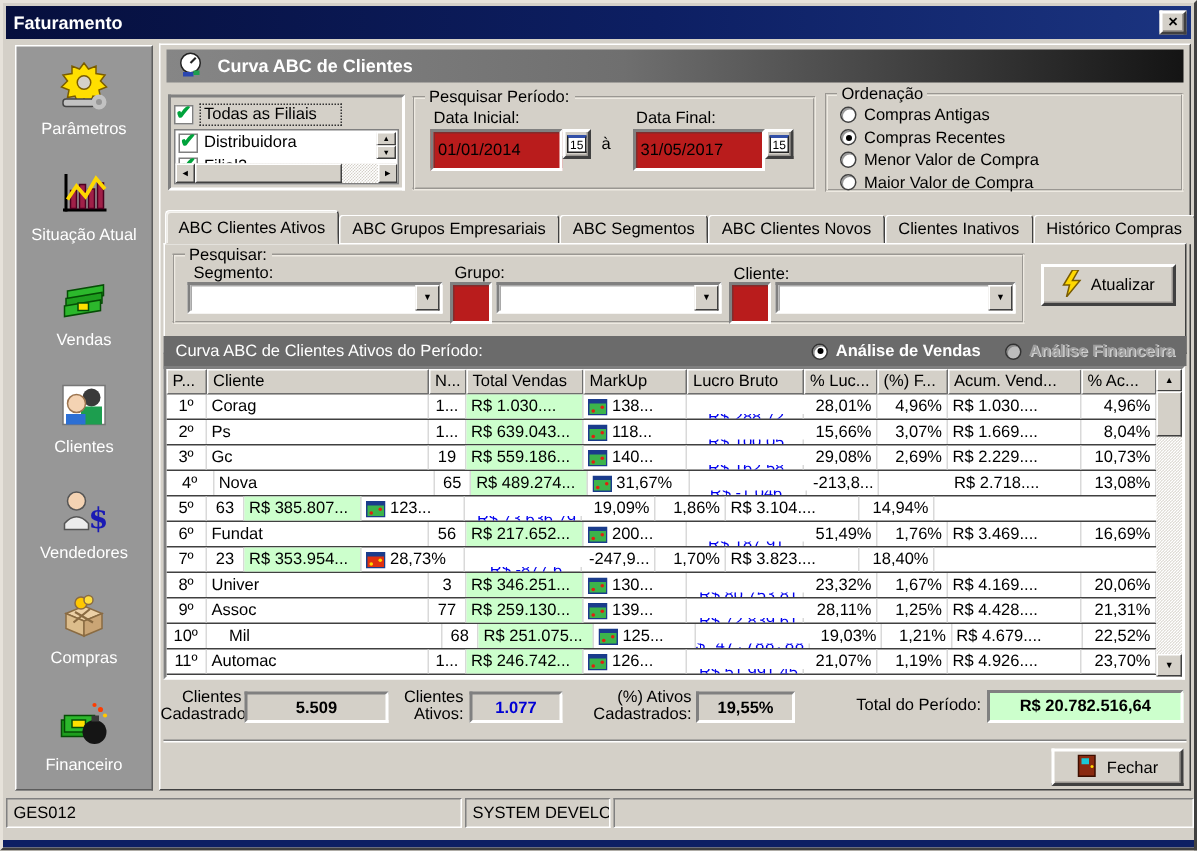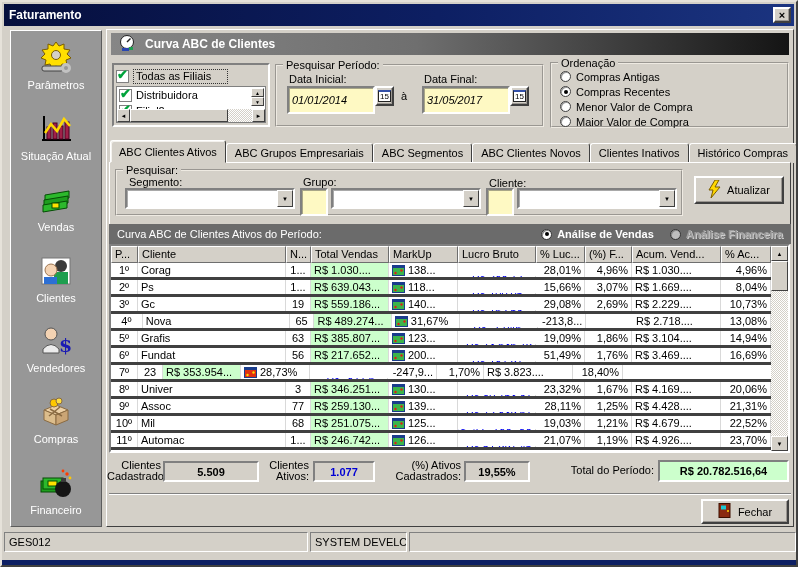--- a/index.html
+++ b/index.html
@@ -56,22 +56,22 @@
              background-size:2px 2px; background-position:0 0,1px 1px; }
   .hscroll .sbtn { width:13px; height:13px; font-size:6px; }
   .hthumb { width:98px; height:13px; background:#d4d0c8; border:1px solid; border-color:#fff #404040 #404040 #fff; }
 
   
   fieldset { border:2px groove #eeeae2; }
   legend { font-size:11px; margin-left:6px; padding:0 3px; }
   .periodo { position:absolute; left:168px; top:29px; width:269px; height:68px; }
   .ordenacao { position:absolute; left:443px; top:27px; width:239px; height:71px; }
   .flabel { position:absolute; white-space:nowrap; }
-  .edit { background:#fef9c3; border:2px solid; border-color:#808080 #fff #fff #808080;
-          box-shadow:inset 1px 1px 0 rgba(64,64,64,.45); font-family:inherit; font-size:11px; padding:12px 3px;font-style:italic; }
+  .edit { background:#b91c1c; border:2px solid; border-color:#808080 #fff #fff #808080;
+          box-shadow:inset 1px 1px 0 rgba(64,64,64,.45); font-family:inherit; font-size:11px; padding:12px 3px; }
   .datefield { position:absolute; display:flex; }
   .datefield input { width:88px; height:20px; }
   .calbtn { width:19px; height:20px; display:flex; align-items:center; justify-content:center; padding:0; }
   .cal { background:#fff; border:1px solid #222; border-top:2px solid #3350a8; font-size:8px; line-height:9px; padding:0 1px; }
   .radio-row { display:flex; align-items:center; gap:5px; height:15px; padding-left:8px; }
   .radio { width:11px; height:11px; min-width:11px; border-radius:50%; background:#fff;
            border:1px solid #404040; box-shadow:inset 1px 1px 0 #9a9a9a; position:relative; }
   .radio.sel::after { content:""; position:absolute; left:2.5px; top:2.5px; width:4px; height:4px;
                       border-radius:50%; background:#000; }
 
@@ -106,21 +106,21 @@
   .mode-opt.disabled .mode-radio { background:#bdbdbd; }
   .mode-opt.disabled .mode-label { color:#9e9e9e; text-shadow:1px 1px 0 #cfcfcf; }
 
   
   .grid { position:absolute; left:2px; top:214px; width:681px; height:209px; background:#fff;
           border:2px solid; border-color:#808080 #fff #fff #808080; display:flex; }
   .grid-main { width:660px; overflow:hidden; }
   .grid-head { display:flex; height:17px; }
   .hcell { background:#d4d0c8; border:1px solid; border-color:#fff #6e6e6e #6e6e6e #fff;
            padding:1px 3px; overflow:hidden; white-space:nowrap; }
-  .grid-row { display:flex; height:17px; border-bottom:3px solid #404040; }
+  .grid-row { display:flex; height:17px; border-bottom:1px solid #404040; }
   .cell { display:flex; align-items:center; gap:3px; padding:0 3px; border-right:1px solid #d9d9d9;
           overflow:hidden; white-space:nowrap; }
   .cell-green { background:#ccffcc; }
   .cell-blue { color:#0000ee;margin-top:13px; }
   .mk-icon { display:inline-flex; }
   .vscroll { width:17px; position:relative;
              background-color:#fff;
              background-image:linear-gradient(45deg,#d4d0c8 25%,transparent 25%,transparent 75%,#d4d0c8 75%),
                               linear-gradient(45deg,#d4d0c8 25%,transparent 25%,transparent 75%,#d4d0c8 75%);
              background-size:2px 2px; background-position:0 0,1px 1px;
@@ -467,21 +467,20 @@
                 <span>31,67%</span>
               </div>
               <div class="cell cell-blue" style="width:78px; justify-content:flex-end;">R$ -1.046....</div>
               <div class="cell" style="width:49px; justify-content:flex-end;">-213,8...</div>
               <div class="cell" style="width:47px; justify-content:flex-end;margin-top:32px;">2,35%</div>
               <div class="cell" style="width:89px; justify-content:flex-start;">R$ 2.718....</div>
               <div class="cell" style="width:50px; justify-content:flex-end;">13,08%</div>
             </div>
             <div class="grid-row">
               <div class="cell" style="width:27px; justify-content:center;">5º</div>
-              <div class="cell" style="width:148px; justify-content:flex-start;">Grafis</div>
               <div class="cell" style="width:25px; justify-content:center;">63</div>
               <div class="cell cell-green" style="width:78px; justify-content:flex-start;">R$ 385.807...</div>
               <div class="cell" style="width:69px; justify-content:flex-start;">
                 <span class="mk-icon">
                   <svg width="13" height="11" viewBox="0 0 13 11">
                     <rect width="13" height="11" fill="#1a3c8c"></rect>
                     <rect x="1" y="3" width="11" height="7" fill="#3cb44b"></rect>
                     <circle cx="3.5" cy="8" r="1.2" fill="#e02010"></circle>
                     <circle cx="9.5" cy="5.5" r="1.2" fill="#e02010"></circle>
                   </svg>
@@ -576,21 +575,21 @@
                 <span>139...</span>
               </div>
               <div class="cell cell-blue" style="width:78px; justify-content:flex-end;">R$ 72.839,61</div>
               <div class="cell" style="width:49px; justify-content:flex-end;">28,11%</div>
               <div class="cell" style="width:47px; justify-content:flex-end;">1,25%</div>
               <div class="cell" style="width:89px; justify-content:flex-start;">R$ 4.428....</div>
               <div class="cell" style="width:50px; justify-content:flex-end;">21,31%</div>
             </div>
             <div class="grid-row">
               <div class="cell" style="width:27px; justify-content:center;">10º</div>
-              <div class="cell" style="width:148px; justify-content:flex-start;">Mil</div>
+              <div class="cell" style="width:148px; justify-content:flex-start;margin-left:12px;">Mil</div>
               <div class="cell" style="width:25px; justify-content:center;">68</div>
               <div class="cell cell-green" style="width:78px; justify-content:flex-start;">R$ 251.075...</div>
               <div class="cell" style="width:69px; justify-content:flex-start;">
                 <span class="mk-icon">
                   <svg width="13" height="11" viewBox="0 0 13 11">
                     <rect width="13" height="11" fill="#1a3c8c"></rect>
                     <rect x="1" y="3" width="11" height="7" fill="#3cb44b"></rect>
                     <circle cx="3.5" cy="8" r="1.2" fill="#e02010"></circle>
                     <circle cx="9.5" cy="5.5" r="1.2" fill="#e02010"></circle>
                   </svg>

